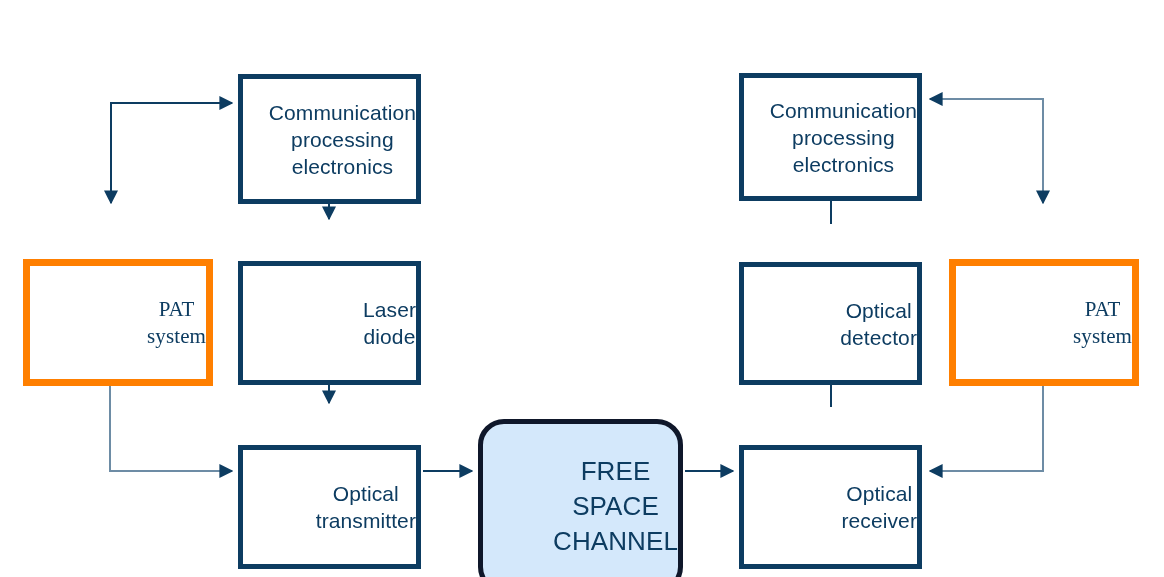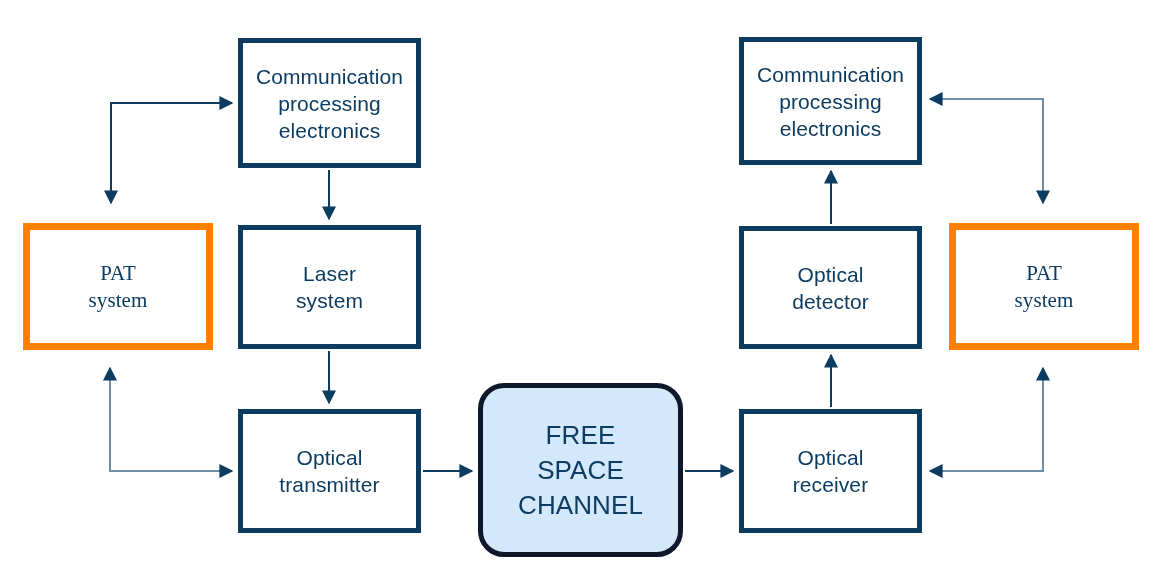--- a/index.html
+++ b/index.html
@@ -23,27 +23,28 @@
     top: 0;
     width: 1164px;
     height: 577px;
     pointer-events: none;
   }
   .node {
     position: absolute;
     box-sizing: border-box;
     display: flex;
     align-items: center;
-    justify-content: center;
+    justify-content: flex-end;
     text-align: center;
     color: #0d3c61;
     font-size: 21px;
     line-height: 27px;
     letter-spacing: 0.1px;
     background: #ffffff;
+    margin-top: 36px;
   }
   .node-navy {
     border: 5px solid #0d3c61;
   }
   .node-orange {
     border: 7px solid #ff7f00;
     font-family: Liberation Serif, serif;
   }
   .node-channel {
     border: 5px solid #0f172a;
@@ -119,21 +120,21 @@
 electronics</span>
   </div>
 
   <div class="node node-orange" style="left:23px; top:223px; width:190px; height:127px;">
     <span class="node-label">PAT
 system</span>
   </div>
 
   <div class="node node-navy" style="left:238px; top:225px; width:183px; height:124px;">
     <span class="node-label">Laser
-system</span>
+diode</span>
   </div>
 
   <div class="node node-navy" style="left:238px; top:409px; width:183px; height:124px;">
     <span class="node-label">Optical
 transmitter</span>
   </div>
 
   <div class="node node-channel" style="left:478px; top:383px; width:205px; height:174px;">
     <span class="node-label">FREE
 SPACE

